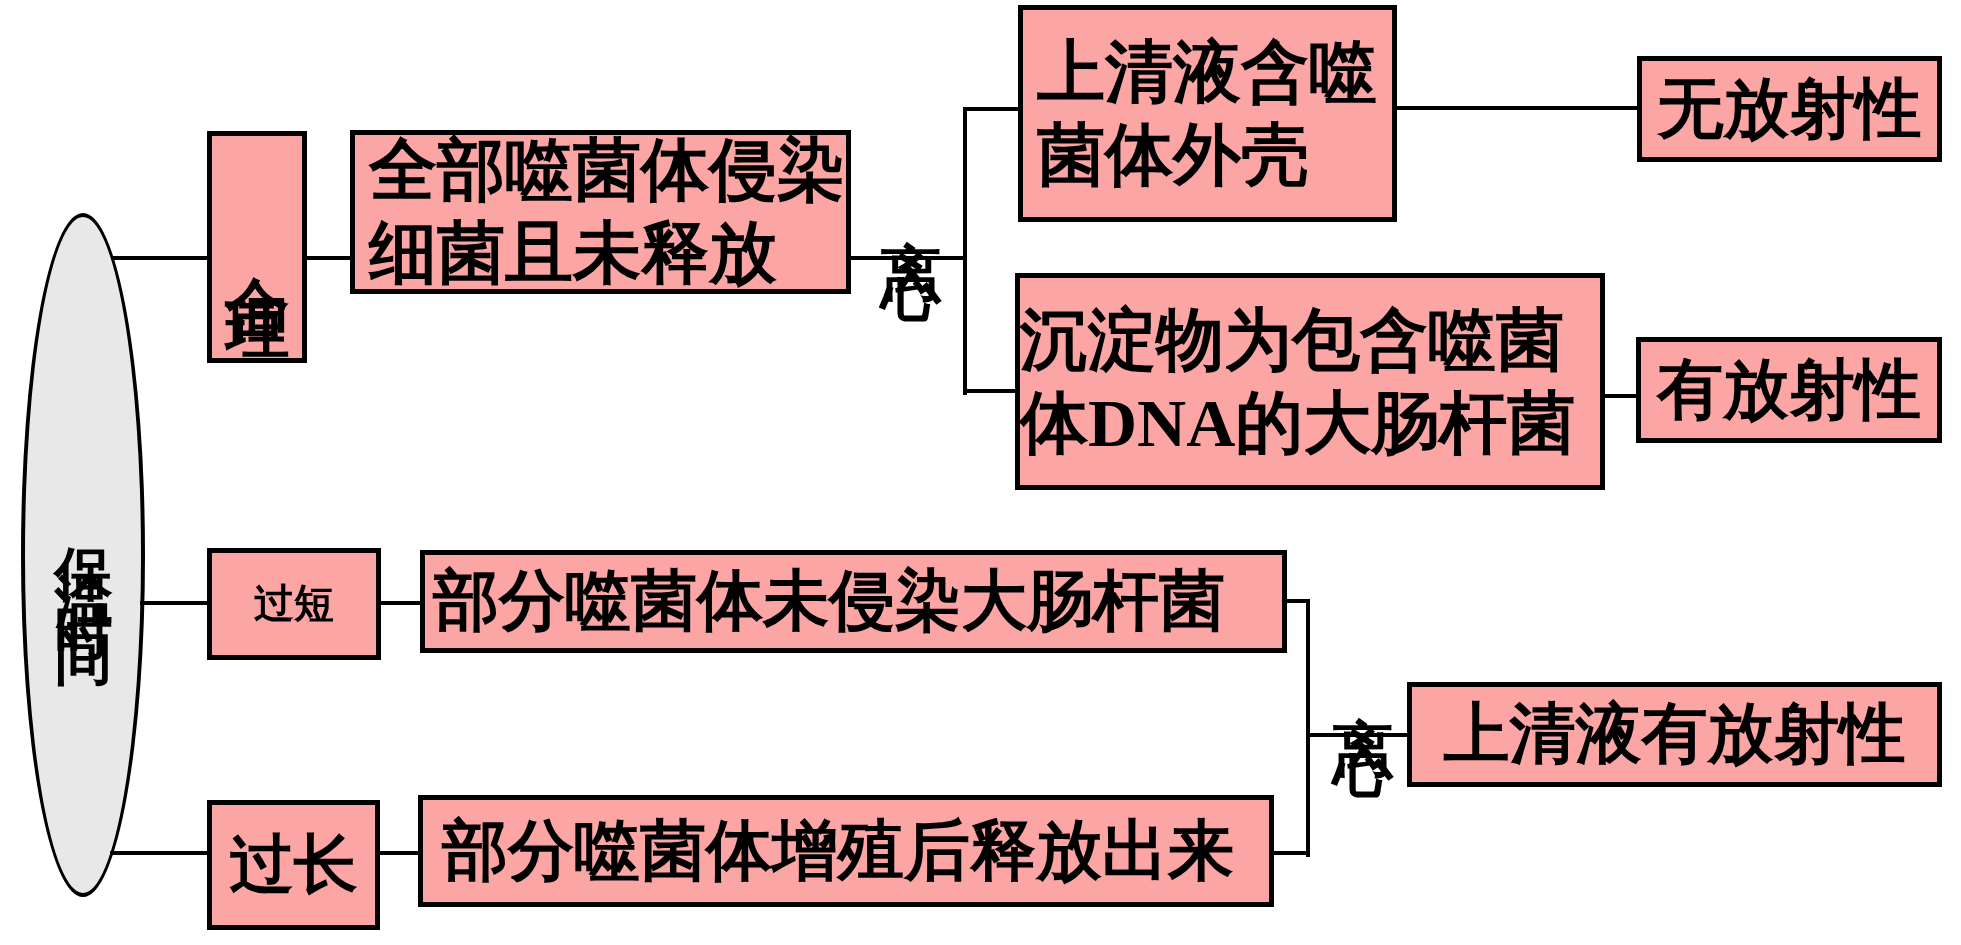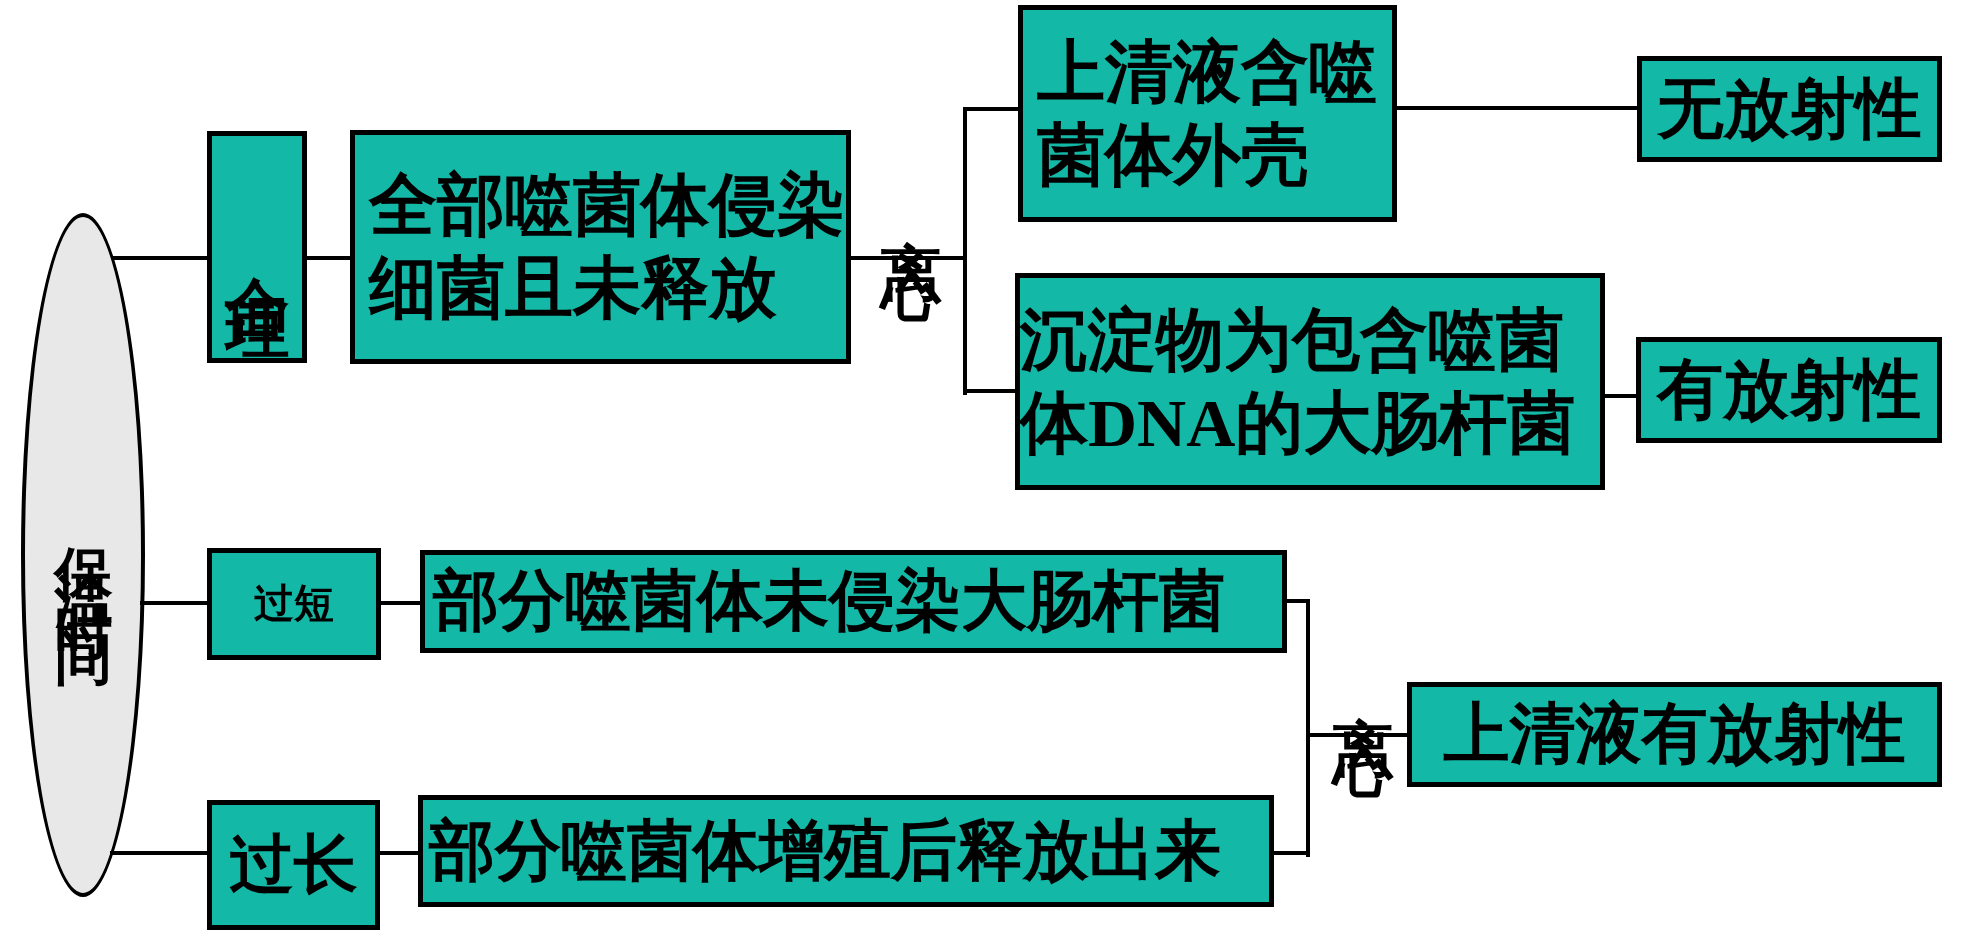--- a/index.html
+++ b/index.html
@@ -7,21 +7,21 @@
     position:relative;
     width:1961px;height:945px;
     background:#fff;
     font-family:"Liberation Serif","DejaVu Serif",serif;
     font-weight:bold;color:#000;
     overflow:hidden;
   }
   .box{
     position:absolute;
     border:5px solid #000;
-    background:#14b8a6;
+    background:#fca5a5;
     box-sizing:border-box;
     display:flex;align-items:center;
     font-size:66px;line-height:1.22;
     white-space:nowrap;
   }
   .center{justify-content:center;}
   .twoline{flex-direction:column;align-items:flex-start;justify-content:center;font-size:68px;}
   .line{position:absolute;background:#000;}
   .vtext{
     writing-mode:vertical-rl;
@@ -40,29 +40,29 @@
   .cflabel{
     position:absolute;
     font-size:60px;
     letter-spacing:20px;
     writing-mode:vertical-rl;
     text-orientation:upright;
     font-weight:bold;
   }
   #reasonable{left:207px;top:131px;width:100px;height:232px;}
   #reasonable .vtext{font-size:64px;letter-spacing:22px;}
-  #boxA{left:350px;top:130px;width:501px;height:234px;padding-left:14px;}
+  #boxA{left:350px;top:130px;width:501px;height:164px;padding-left:14px;}
   #boxB{left:1018px;top:5px;width:379px;height:217px;padding-left:14px;}
   #boxC{left:1637px;top:56px;width:305px;height:106px;}
   #boxD{left:1015px;top:273px;width:590px;height:217px;padding-left:0;}
   #boxE{left:1636px;top:337px;width:306px;height:106px;}
   #tooShort{left:207px;top:548px;width:174px;height:112px;font-size:40px;}
   #boxF{left:420px;top:550px;width:867px;height:103px;padding-left:8px;}
   #tooLong{left:207px;top:800px;width:173px;height:130px;font-size:64px;font-family:Liberation Serif, serif;}
-  #boxG{left:418px;top:795px;width:856px;height:112px;padding-left:6px;}
+  #boxG{left:418px;top:795px;width:856px;height:112px;padding-left:19px;}
   #boxH{left:1407px;top:682px;width:535px;height:105px;}
   #cf1{left:870px;top:190px;}
   #cf2{left:1322px;top:666px;}
   
   #l1{left:112px;top:256px;width:97px;height:4px;}
   #l2{left:305px;top:256px;width:47px;height:4px;}
   #l3{left:849px;top:256px;width:118px;height:4px;}
   #l4{left:963px;top:107px;width:4px;height:288px;}
   #l5{left:965px;top:107px;width:55px;height:4px;}
   #l6{left:965px;top:389px;width:52px;height:4px;}

